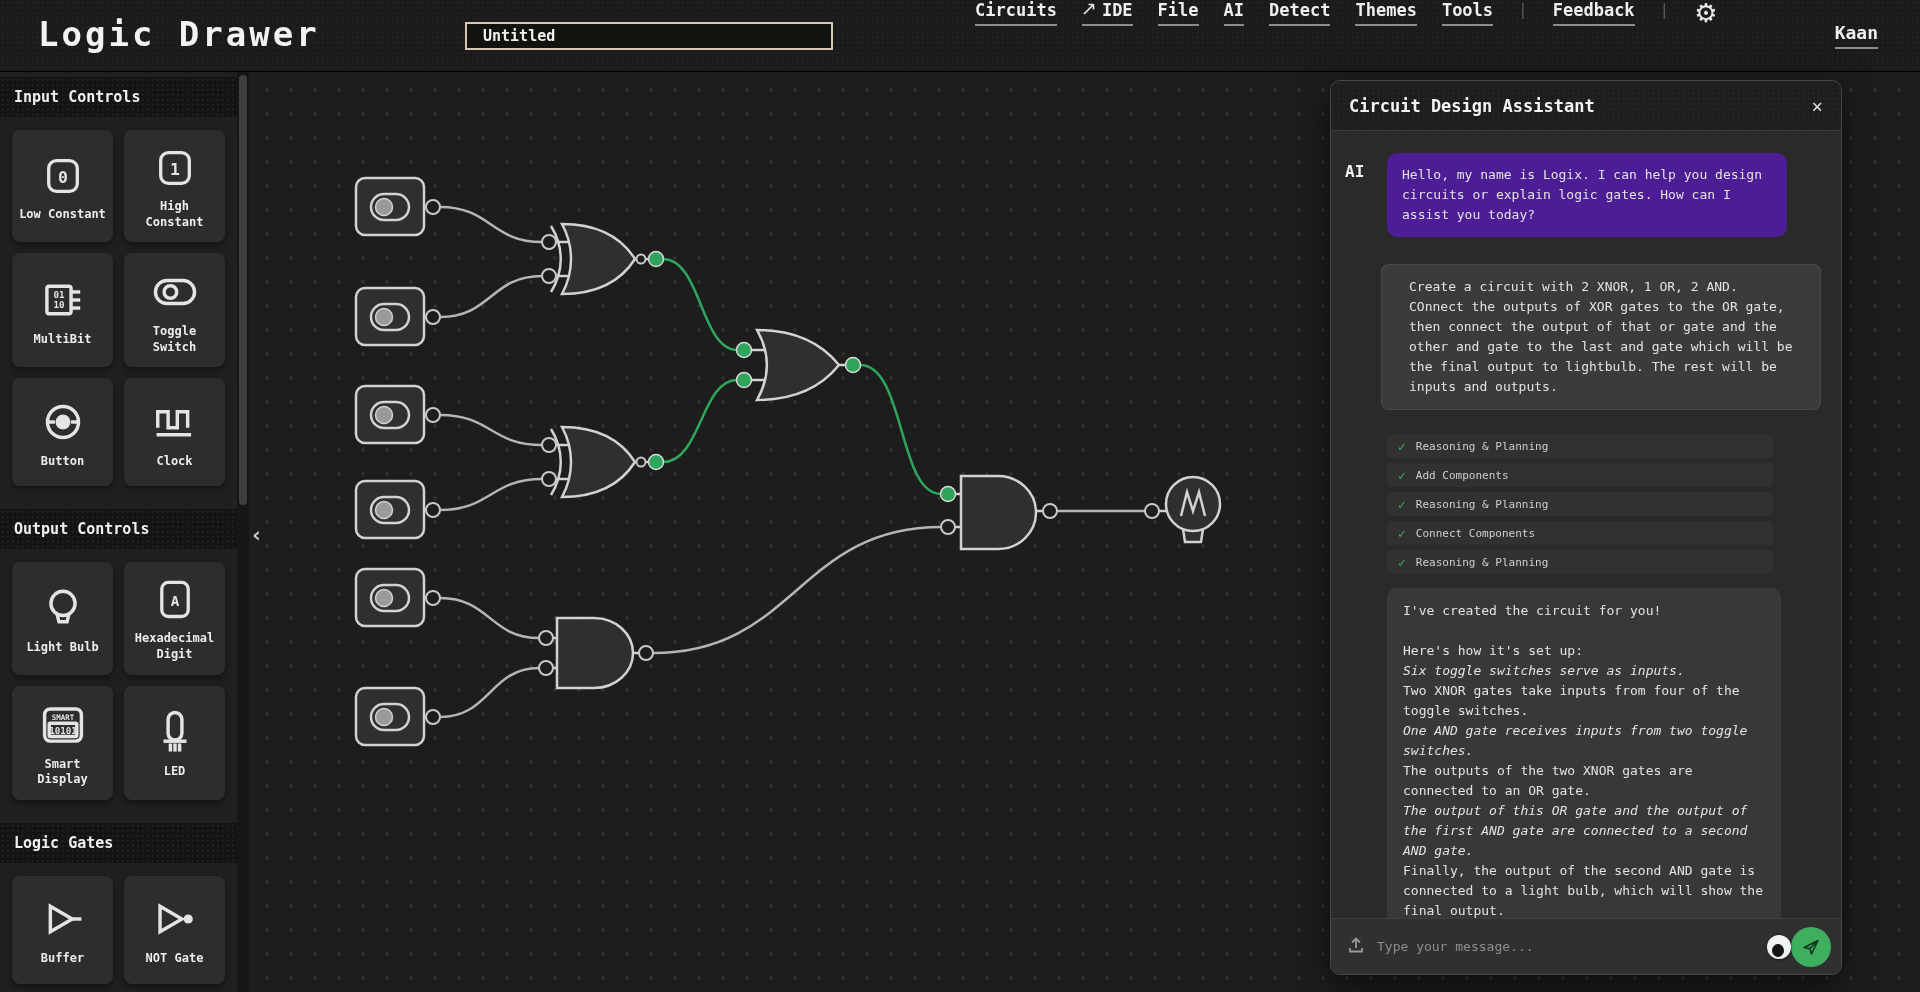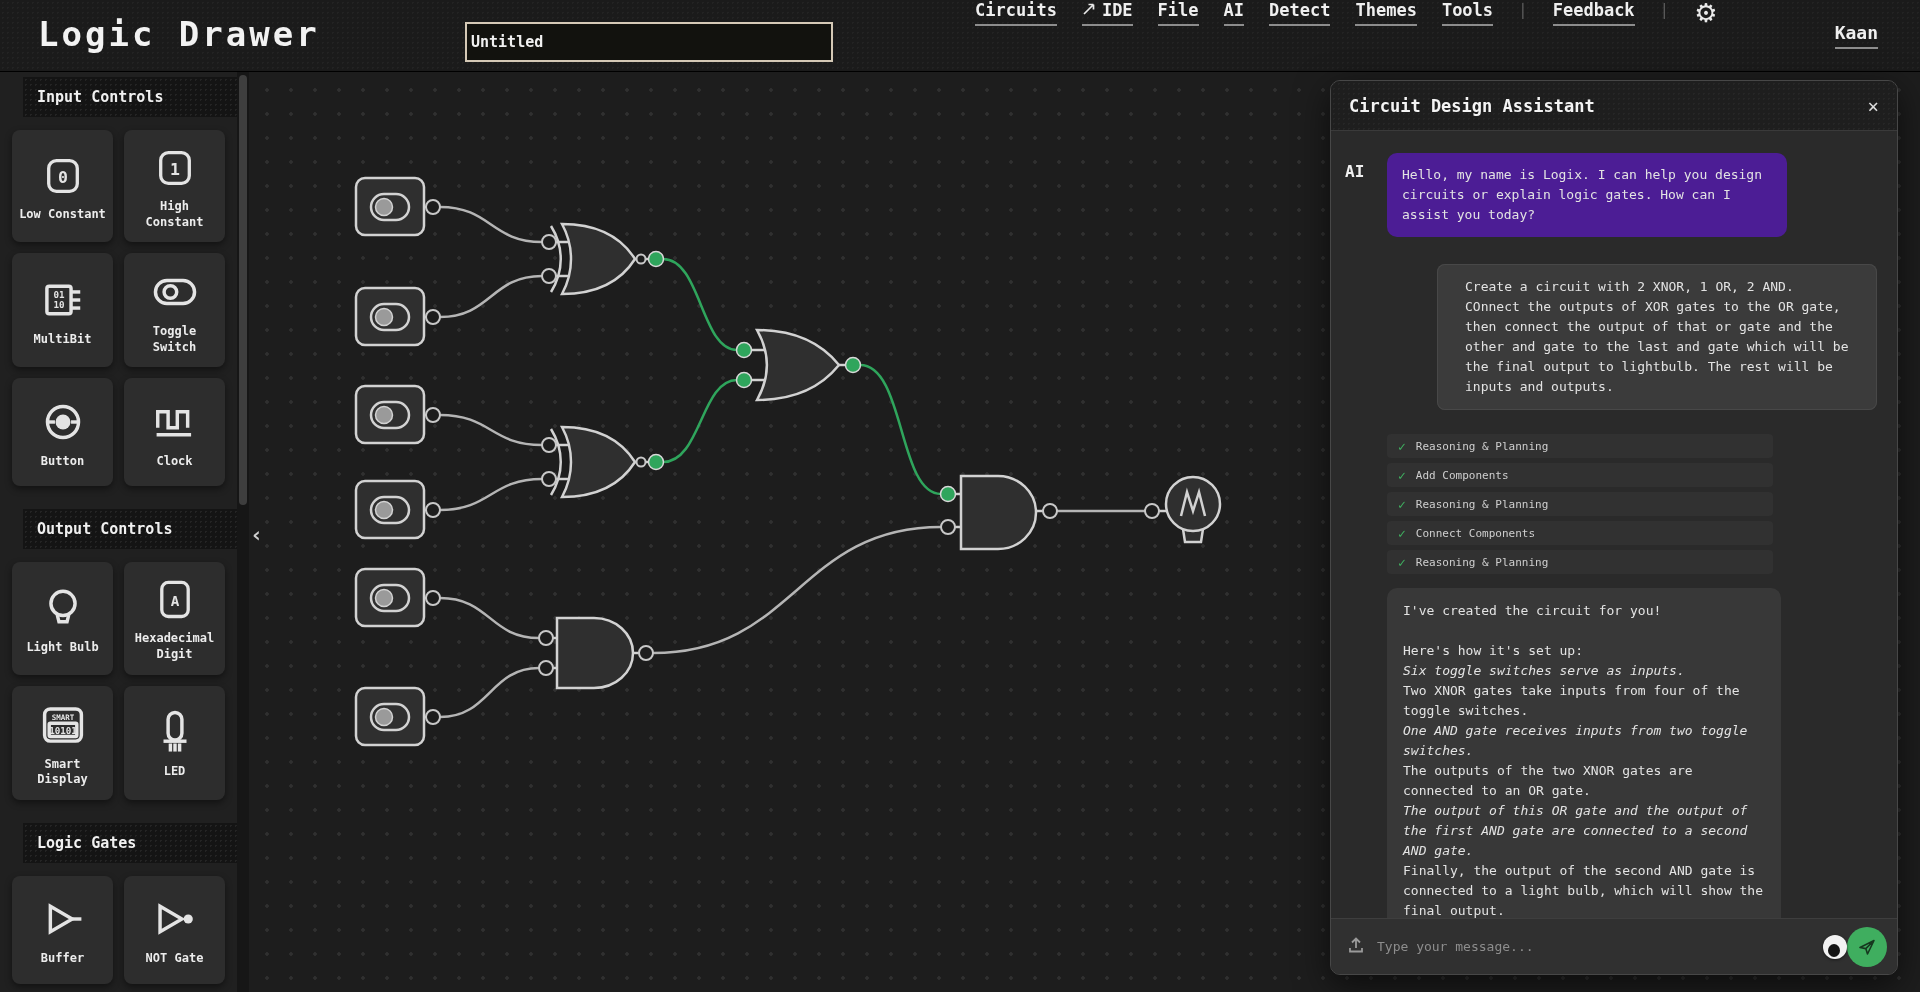--- a/index.html
+++ b/index.html
@@ -19,24 +19,24 @@
     background-size:5px 5px;
     border-bottom:1px solid #000;
     z-index:10;
   }
   .logo {
     position:absolute; left:38px; top:14px;
     font-size:34px; font-weight:bold; letter-spacing:3px; color:#f2f2f2;
     white-space:nowrap;
   }
   .title-input {
-    position:absolute; left:465px; top:22px; width:368px; height:40px;
+    position:absolute; left:465px; top:22px; width:368px; height:28px;
     background:#12120e; border:2px solid #d5c9b6; color:#f0f0f0;
     font-family:"DejaVu Sans Mono", monospace; font-size:15px; font-weight:bold;
-    padding:2px 4px; outline:none;
+    padding:2px 16px; outline:none;
   }
   .nav-links {
     position:absolute; left:975px; top:0; height:72px;
     display:flex; align-items:flex-start; gap:25px; white-space:nowrap;
   }
   .nav-item {
     font-size:17px; font-weight:bold; color:#efefef;
     padding-bottom:4px; border-bottom:2px solid #8d8d8d;
     display:flex; align-items:center; gap:6px; cursor:pointer;
   }
@@ -52,21 +52,20 @@
   .sidebar {
     position:absolute; left:0; top:72px; width:237px; bottom:0;
     background:#202020; overflow:hidden; z-index:6;
   }
   .section-h {
     background:#141414;
     background-image:radial-gradient(#242424 1px, transparent 1px);
     background-size:5px 5px;
     padding:11px 14px; font-size:15px; font-weight:bold; color:#f0f0f0;
     margin-top:6px;
-    margin-left:23px;
   }
   .section-h:first-child { margin-top:5px; }
   .cards {
     display:grid; grid-template-columns:1fr 1fr; gap:11px;
     padding:13px 12px 17px 12px;
   }
   .card {
     background:#2d2d2d; border-radius:8px;
     box-shadow:0 3px 7px rgba(0,0,0,.45);
     display:flex; flex-direction:column; align-items:center; justify-content:center;
@@ -103,21 +102,21 @@
   .wire { fill:none; stroke:#b5b5b5; stroke-width:2.5; }
   .wire.active { stroke:#2fa55c; }
   .comp { fill:#2f2f2f; stroke:#d2d2d2; stroke-width:2.5; }
   .ln   { fill:none; stroke:#d2d2d2; stroke-width:2.5; }
   .port { fill:#1d1d1d; stroke:#c8c8c8; stroke-width:2; }
   .gdot { fill:#2fa55c; stroke:#d8d8d8; stroke-width:1.5; }
   .knob { fill:#9a9a9a; stroke:#d2d2d2; stroke-width:1.5; }
 
   
   .chat {
-    position:absolute; left:1330px; top:80px; width:568px; height:895px;
+    position:absolute; left:1330px; top:80px; width:512px; height:895px;
     background:#2a2a2a; border:1px solid #474747; border-radius:10px;
     box-shadow:0 10px 34px rgba(0,0,0,.6);
     display:flex; flex-direction:column; z-index:20;
   }
   .chat-header {
     height:50px; background:#1e1e1e;
     background-image:radial-gradient(#262626 1px, transparent 1px);
     background-size:5px 5px;
     border-bottom:1px solid #3a3a3a; border-radius:9px 9px 0 0;
     display:flex; align-items:center; justify-content:space-between;

